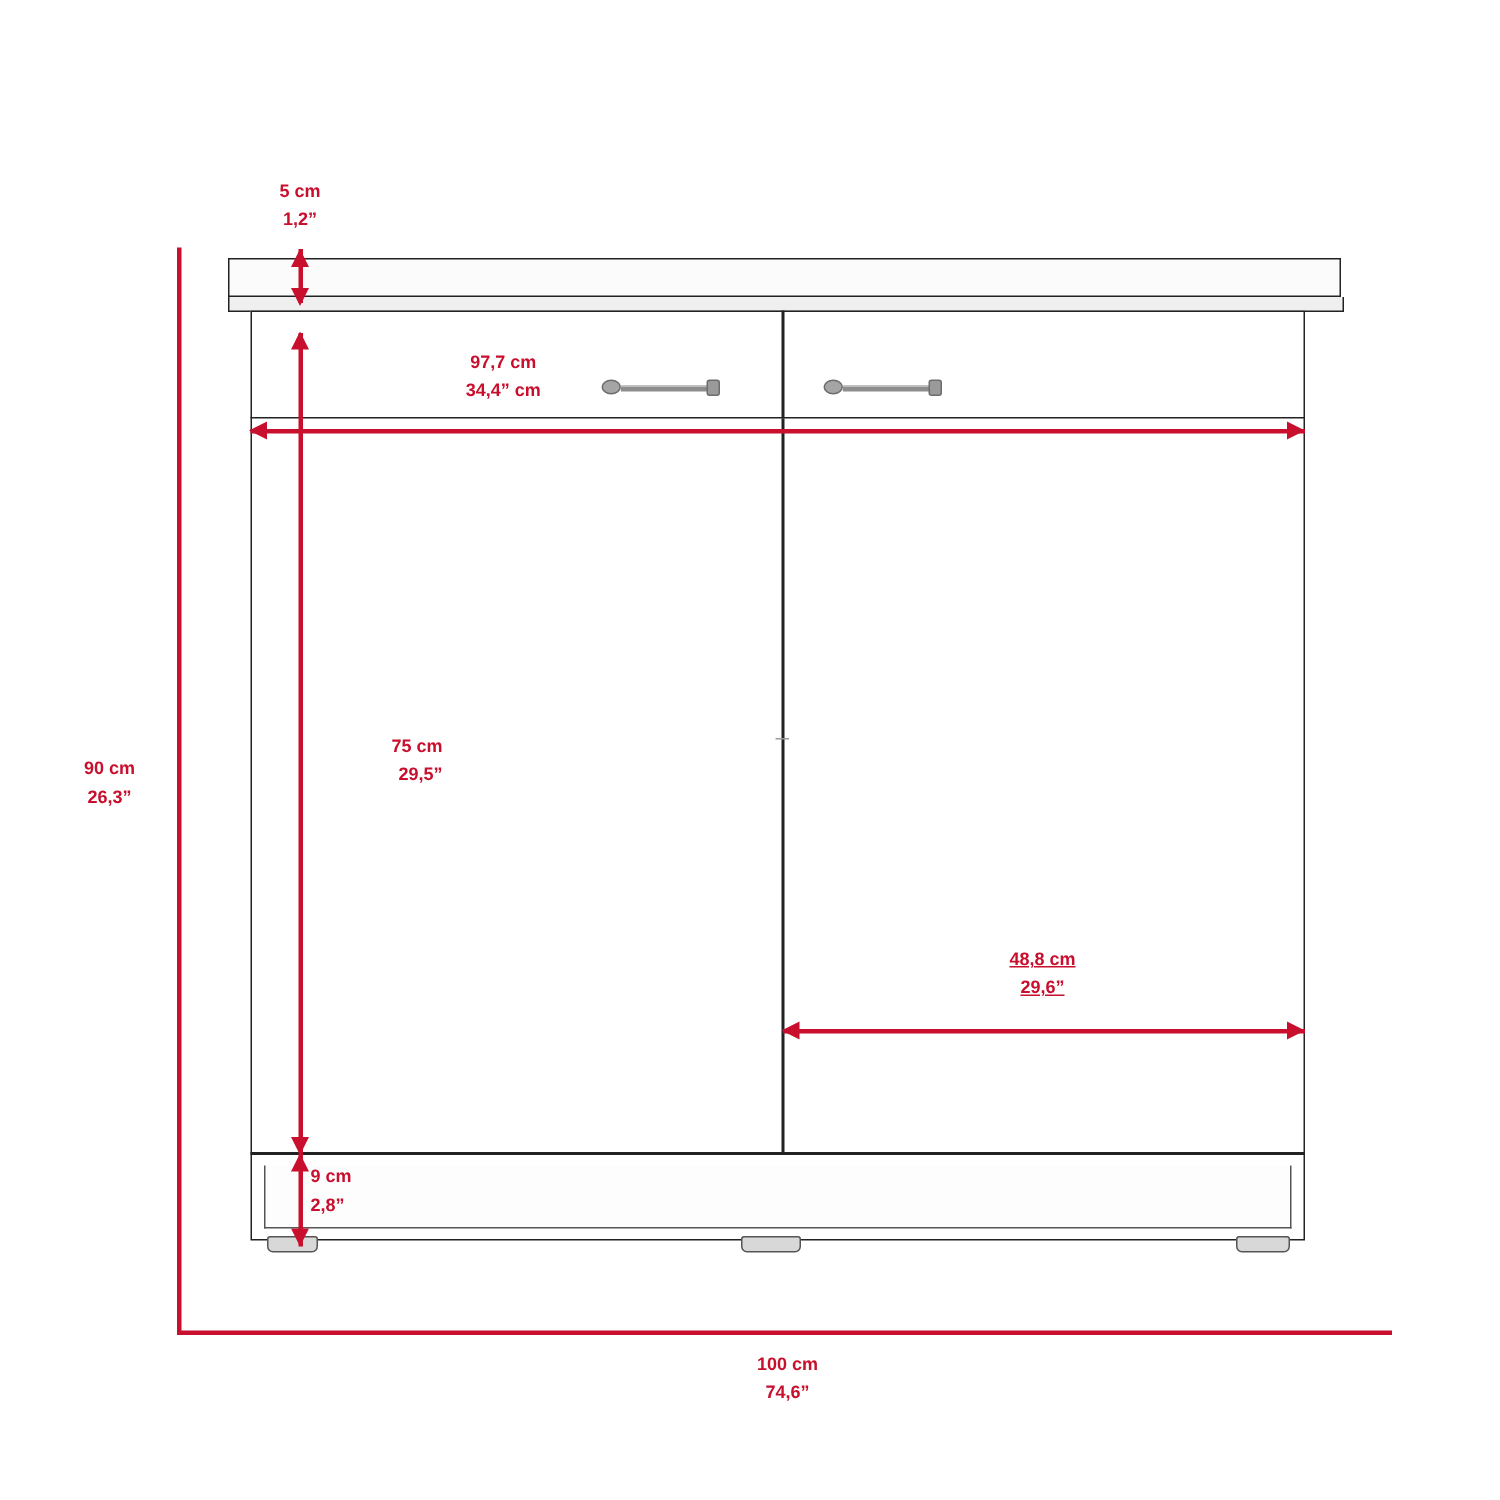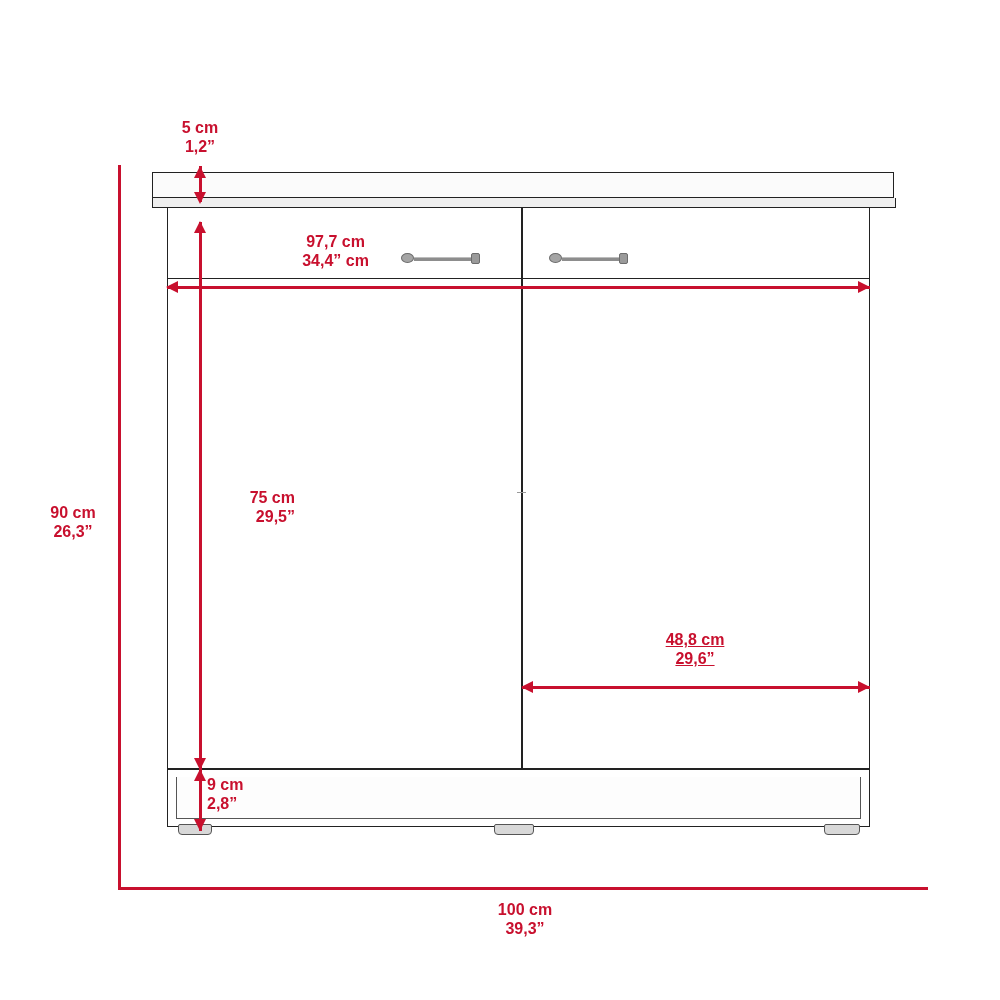--- a/index.html
+++ b/index.html
@@ -184,21 +184,21 @@
   .arrow-down {
     border-left: 6px solid transparent;
     border-right: 6px solid transparent;
     border-top: 12px solid #c8102e;
   }
 
   .dim-label {
     position: absolute;
     color: #c8102e;
     font-weight: bold;
-    font-size: 16px;
+    font-size: 12px;
     line-height: 19px;
     text-align: center;
     white-space: nowrap;
     font-family: "Liberation Sans", sans-serif;
   }
   .dim-label .l2 { display: block; }
 </style>
 </head>
 <body>
 
@@ -230,21 +230,21 @@
   <div class="dim-line dim-v" style="left:118px; top:165px; height:725px;"></div>
   <div class="dim-line dim-h" style="left:118px; top:887px; width:810px;"></div>
 
   <div class="dim-label" style="left:28px; top:503px; width:90px;">
     <span>90 cm</span>
     <span class="l2">26,3”</span>
   </div>
 
   <div class="dim-label" style="left:430px; top:900px; width:190px;">
     <span>100 cm</span>
-    <span class="l2">39,3”</span>
+    <span class="l2">74,6”</span>
   </div>
 
   <div class="dim-line dim-v" style="left:199px; top:166px; height:36px;"></div>
   <div class="arrow arrow-up" style="left:194px; top:166px;"></div>
   <div class="arrow arrow-down" style="left:194px; top:192px;"></div>
   <div class="dim-label" style="left:150px; top:118px; width:100px;">
     <span>5 cm</span>
     <span class="l2">1,2”</span>
   </div>
 

